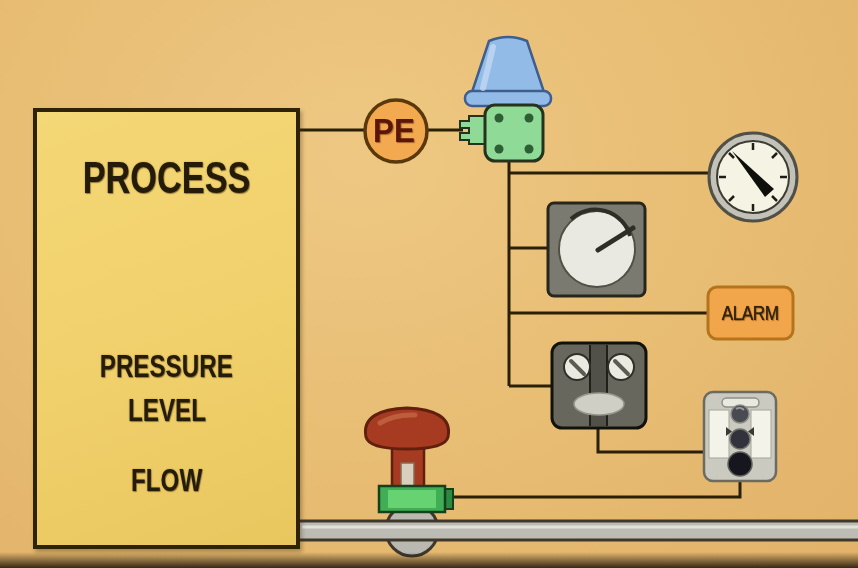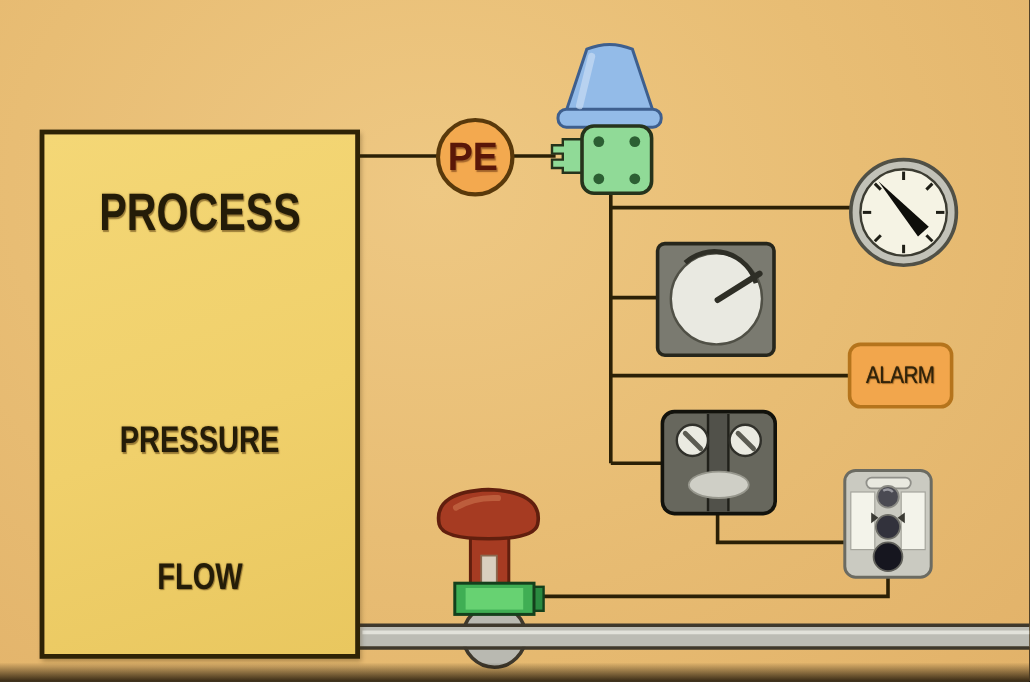--- a/index.html
+++ b/index.html
@@ -163,20 +163,23 @@
     <line x1="633" y1="228" x2="598" y2="250" stroke="#2e2e26" stroke-width="5" stroke-linecap="round"></line>
   </svg>
 
   <div class="process-box">
     <div class="pbx-label pbx-title">
       <span>PROCESS</span>
     </div>
     <div class="pbx-label pbx-var2">
       <span>PRESSURE</span>
     </div>
+    <div class="pbx-label pbx-var3">
+      <span>LEVEL</span>
+    </div>
     <div class="pbx-label pbx-var4">
       <span>FLOW</span>
     </div>
   </div>
 
   <div class="pe-label">
     <span>PE</span>
   </div>
 
   <div class="alarm-label">

